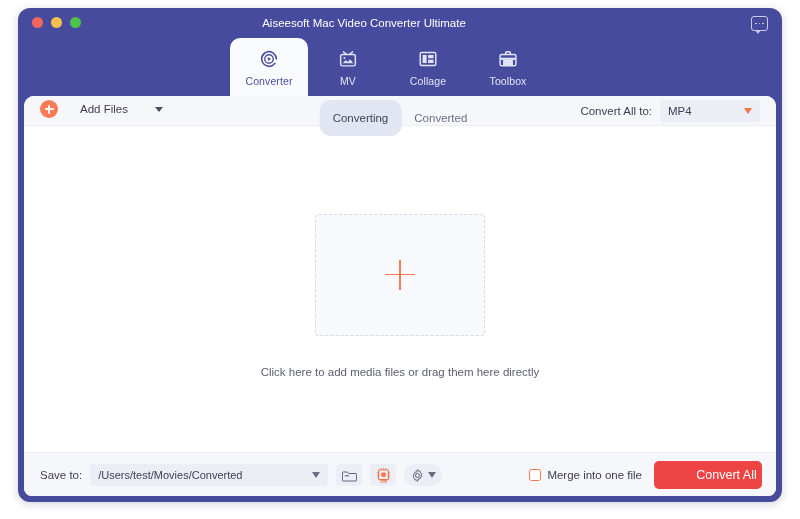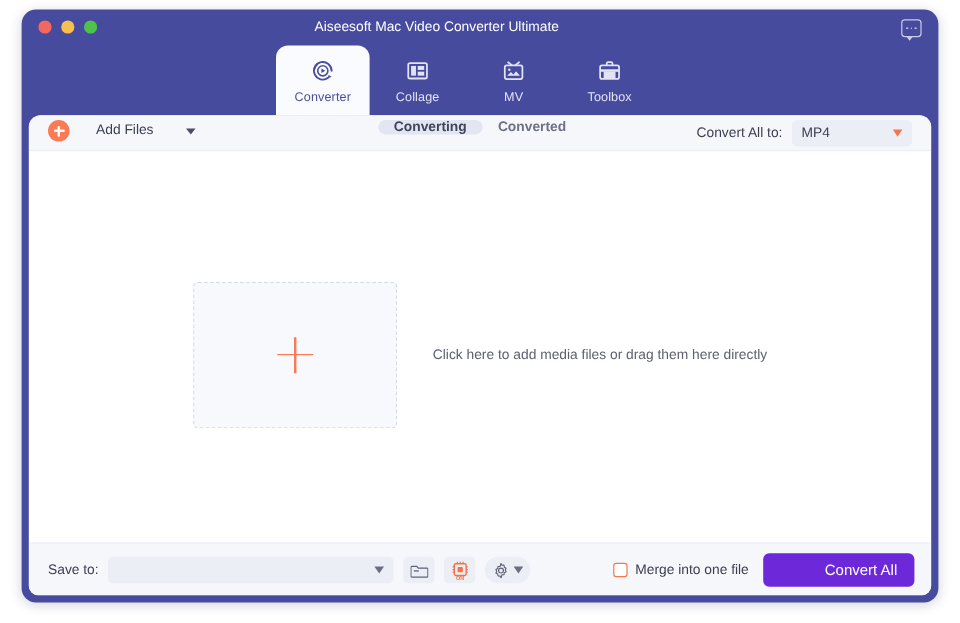--- a/index.html
+++ b/index.html
@@ -181,25 +181,24 @@
     position: absolute;
     left: 50%;
     transform: translateX(-50%);
     top: 4px;
     display: flex;
     align-items: center;
   }
   .seg {
     font-size: 11.5px;
     color: #6d7186;
-    padding: 0 13px;
+    padding: 12px 13px;
     border-radius: 11px;
     cursor: pointer;
     white-space: nowrap;
-    font-weight: bold;
   }
   .seg.active {
     background: #e2e5f2;
     color: #41455c;
   }
 
   .convert-all-to {
     position: absolute;
     right: 16px; top: 4px;
     display: flex;
@@ -235,20 +234,21 @@
     border-right: 4.5px solid transparent;
     border-top: 6px solid #f3764e;
   }
 
   
   .dropzone-wrap {
     position: absolute;
     left: 0; top: 31px;
     width: 752px; height: 337px;
     display: flex;
+    flex-direction: column;
     align-items: center;
     justify-content: center;
     gap: 30px;
   }
   .dropzone {
     width: 170px; height: 122px;
     border: 1.6px dashed #d6dae8;
     border-radius: 4px;
     background: #f7f9fc;
     display: flex;
@@ -359,23 +359,23 @@
     border: 1.4px solid #f3784f;
     border-radius: 2.5px;
     background: #ffffff;
   }
   .merge-label {
     font-size: 11.5px;
     color: #3b3f52;
     white-space: nowrap;
   }
   .convert-all-btn {
-    width: 126px;
+    width: 108px;
     height: 28px;
-    background: #6d28d9;
+    background: #ef4444;
     border-radius: 5px;
     color: #ffffff;
     font-size: 12.5px;
     display: flex;
     align-items: center;
     justify-content: center;
     cursor: pointer;
     border: none;
     font-family: "Liberation Sans", sans-serif;
     padding-left: 37px;
@@ -412,36 +412,36 @@
           <path d="M16.3 18.9l1 -3 2.8 1.4z" fill="#4a4e9c"></path>
           <path d="M4.2 10.5a8 8 0 0 1 2.6-4.4" fill="none" stroke="#4a4e9c" stroke-width="1.7" stroke-linecap="round"></path>
           <circle cx="12" cy="12" r="4.6" fill="none" stroke="#4a4e9c" stroke-width="1.5"></circle>
           <path d="M10.7 9.9l3.6 2.1-3.6 2.1z" fill="#4a4e9c"></path>
         </svg>
         <span class="tlabel">Converter</span>
       </div>
 
       <div class="tab">
         <svg class="glyph" viewBox="0 0 24 24">
+          <path d="M7 4.2l3.4 2.6M17 4.2l-3.4 2.6" stroke="#e2e3f4" stroke-width="1.5" fill="none" stroke-linecap="round"></path>
+          <rect x="4" y="7" width="16" height="12.5" rx="1.8" fill="none" stroke="#e2e3f4" stroke-width="1.6"></rect>
+          <path d="M6.2 16.6l3.3-3.6 2.3 2.4 2.4-3.1 3.6 4.3z" fill="#e2e3f4"></path>
+          <circle cx="8.1" cy="11" r="1.1" fill="#e2e3f4"></circle>
+        </svg>
+        <span class="tlabel">MV</span>
+      </div>
+
+      <div class="tab">
+        <svg class="glyph" viewBox="0 0 24 24">
           <rect x="3.5" y="5" width="17" height="14" rx="1.6" fill="none" stroke="#e2e3f4" stroke-width="1.6"></rect>
           <rect x="6.1" y="7.6" width="4.4" height="8.8" fill="#e2e3f4"></rect>
           <rect x="12.1" y="7.6" width="5.9" height="3.6" fill="#e2e3f4"></rect>
           <rect x="12.1" y="12.8" width="5.9" height="3.6" fill="#e2e3f4"></rect>
         </svg>
         <span class="tlabel">Collage</span>
-      </div>
-
-      <div class="tab">
-        <svg class="glyph" viewBox="0 0 24 24">
-          <path d="M7 4.2l3.4 2.6M17 4.2l-3.4 2.6" stroke="#e2e3f4" stroke-width="1.5" fill="none" stroke-linecap="round"></path>
-          <rect x="4" y="7" width="16" height="12.5" rx="1.8" fill="none" stroke="#e2e3f4" stroke-width="1.6"></rect>
-          <path d="M6.2 16.6l3.3-3.6 2.3 2.4 2.4-3.1 3.6 4.3z" fill="#e2e3f4"></path>
-          <circle cx="8.1" cy="11" r="1.1" fill="#e2e3f4"></circle>
-        </svg>
-        <span class="tlabel">MV</span>
       </div>
 
       <div class="tab">
         <svg class="glyph" viewBox="0 0 24 24">
           <path d="M9.4 6.6V5.4c0-.7.6-1.3 1.3-1.3h2.6c.7 0 1.3.6 1.3 1.3v1.2" fill="none" stroke="#e2e3f4" stroke-width="1.6" stroke-linecap="round"></path>
           <rect x="3.4" y="7" width="17.2" height="12.4" rx="1.8" fill="none" stroke="#e2e3f4" stroke-width="1.6"></rect>
           <rect x="6.6" y="12.6" width="10.8" height="6.2" fill="#e2e3f4"></rect>
           <rect x="3.4" y="10.6" width="17.2" height="2.3" fill="#e2e3f4"></rect>
         </svg>
         <span class="tlabel">Toolbox</span>
@@ -481,20 +481,21 @@
       </div>
       <div class="drop-hint">Click here to add media files or drag them here directly</div>
     </div>
 
     <div class="bottombar">
 
       <div class="save-row">
         <span class="save-label">Save to:</span>
 
         <div class="path-select">
+          <span class="pv">/Users/test/Movies/Converted</span>
           <span class="caret-gray"></span>
         </div>
 
         <div class="icon-btn">
           <svg width="15" height="13" viewBox="0 0 18 15">
             <path d="M1.4 3.3h5l1.5 1.8h8.7a.9.9 0 0 1 .9.9v7.2a.9.9 0 0 1-.9.9H1.4a.9.9 0 0 1-.9-.9V4.2a.9.9 0 0 1 .9-.9z" fill="none" stroke="#5e6277" stroke-width="1.2"></path>
             <rect x="3.4" y="7.2" width="5" height="1.3" fill="#5e6277"></rect>
           </svg>
         </div>
 

